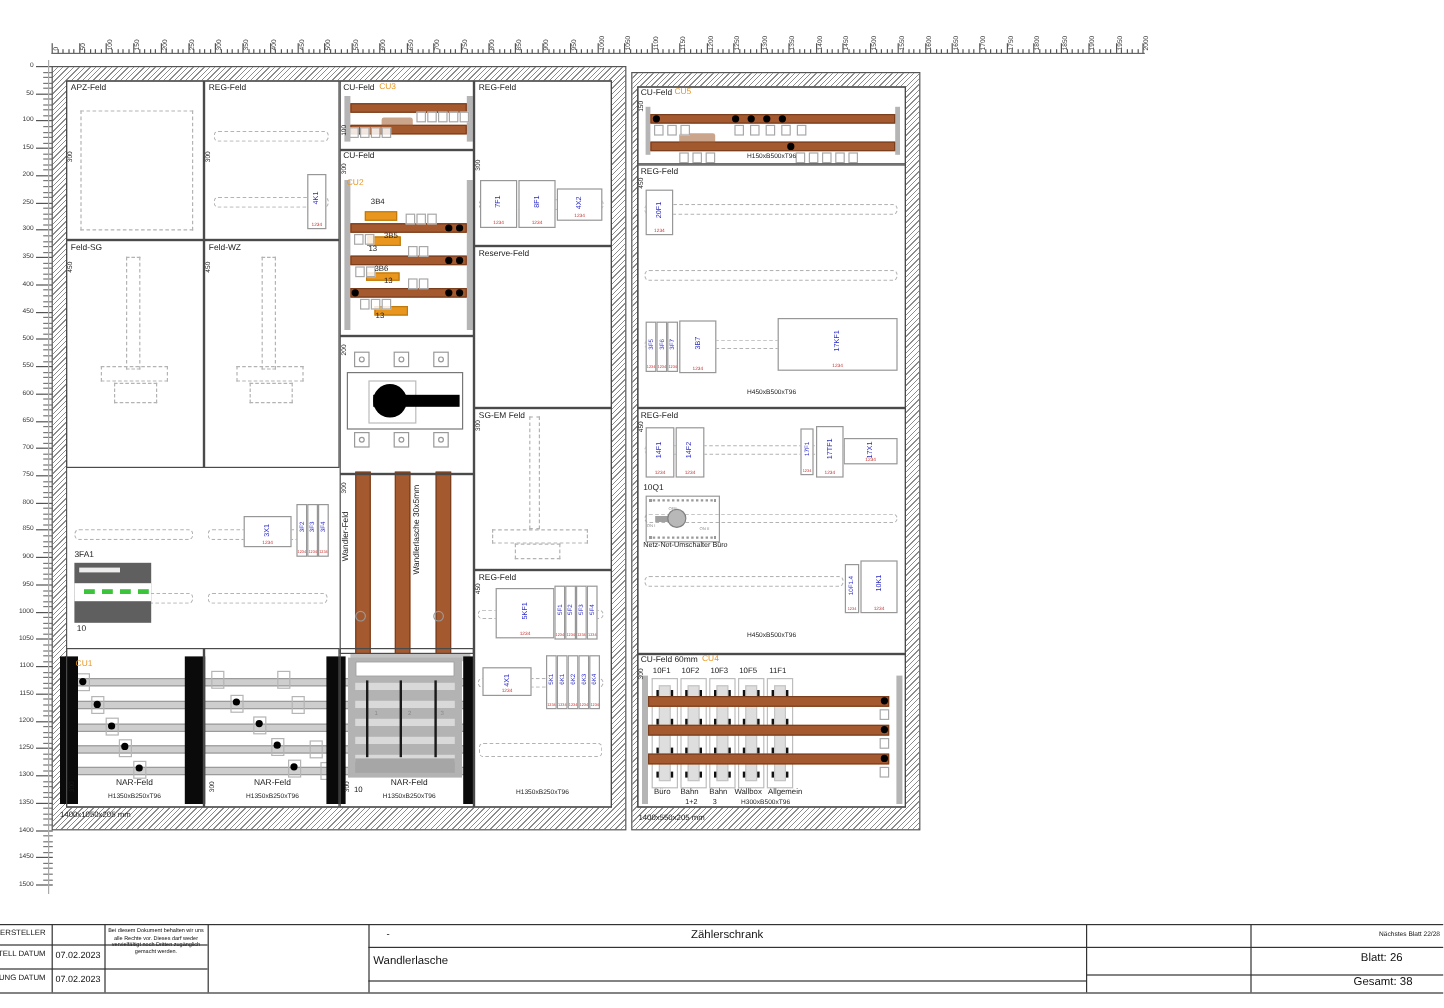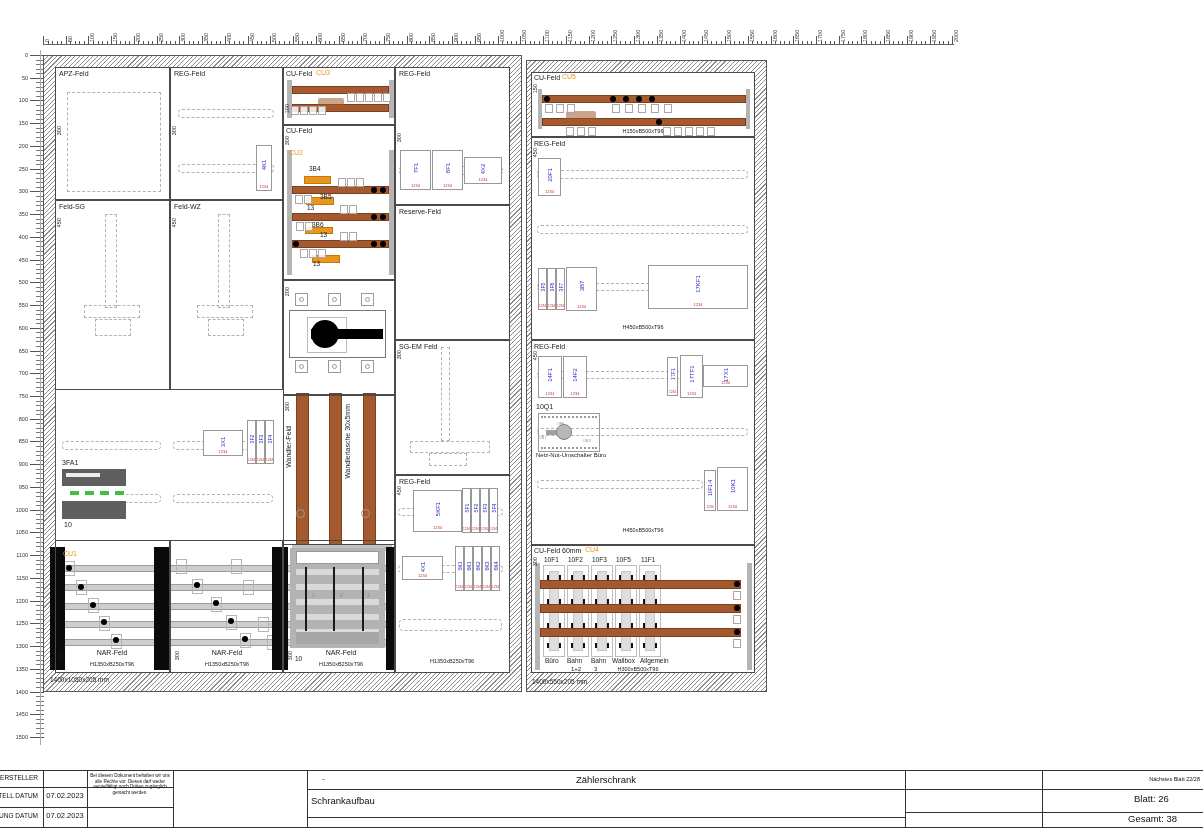--- a/index.html
+++ b/index.html
@@ -942,18 +942,18 @@
 
   <div>
     <div class="tbtxt" style="left:-60px;top:774px;width:101px;text-align:right;font-size:6.5px;padding-right:3px;">ERSTELLER</div>
     <div class="tbtxt" style="left:-60px;top:792px;width:101px;text-align:right;font-size:6.5px;padding-right:3px;">ERSTELL DATUM</div>
     <div class="tbtxt" style="left:43px;top:791px;width:44px;text-align:center;font-size:7.5px;">07.02.2023</div>
     <div class="tbtxt" style="left:-60px;top:812px;width:101px;text-align:right;font-size:6.5px;padding-right:3px;">ÄNDERUNG DATUM</div>
     <div class="tbtxt" style="left:43px;top:811px;width:44px;text-align:center;font-size:7.5px;">07.02.2023</div>
     <div class="tbtxt" style="left:89px;top:773px;width:82px;font-size:4.6px;line-height:1.25;text-align:center;white-space:normal;">Bei diesem Dokument behalten wir uns alle Rechte vor. Dieses darf weder vervielfältigt noch Dritten zugänglich gemacht werden.</div>
     <div class="tbtxt" style="left:322px;top:774px;font-size:8px;">-</div>
     <div class="tbtxt" style="left:307px;top:774px;width:598px;text-align:center;font-size:9.5px;">Zählerschrank</div>
-    <div class="tbtxt" style="left:311px;top:795px;font-size:9.5px;">Schrankaufbau</div>
+    <div class="tbtxt" style="left:311px;top:795px;font-size:9.5px;">Wandlerlasche</div>
     <div class="tbtxt" style="left:1044px;top:776px;width:156px;text-align:right;font-size:5.5px;">Nächstes Blatt 22/28</div>
     <div class="tbtxt" style="left:1134px;top:793px;font-size:9.5px;">Blatt: 26</div>
     <div class="tbtxt" style="left:1128px;top:813px;font-size:9.5px;">Gesamt: 38</div>
   </div>
 </div>
 
 </body></html>

